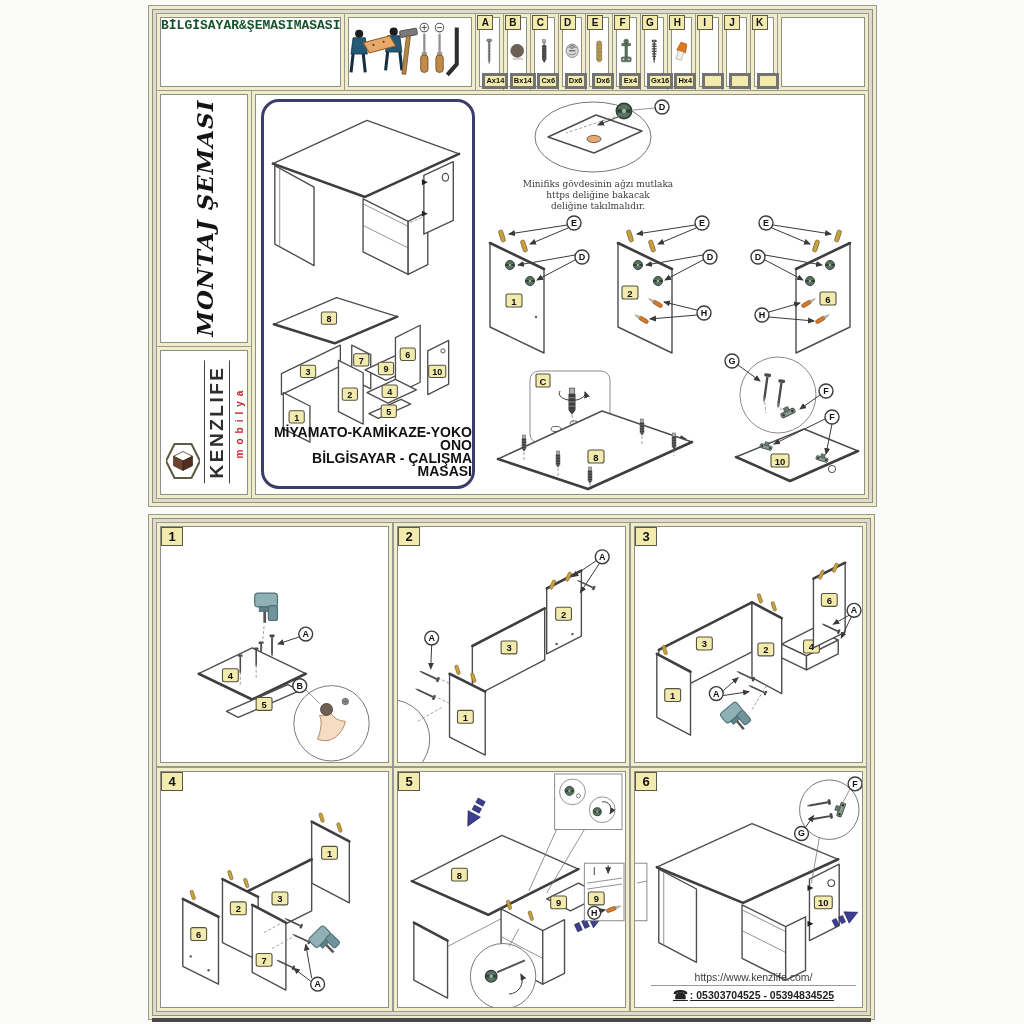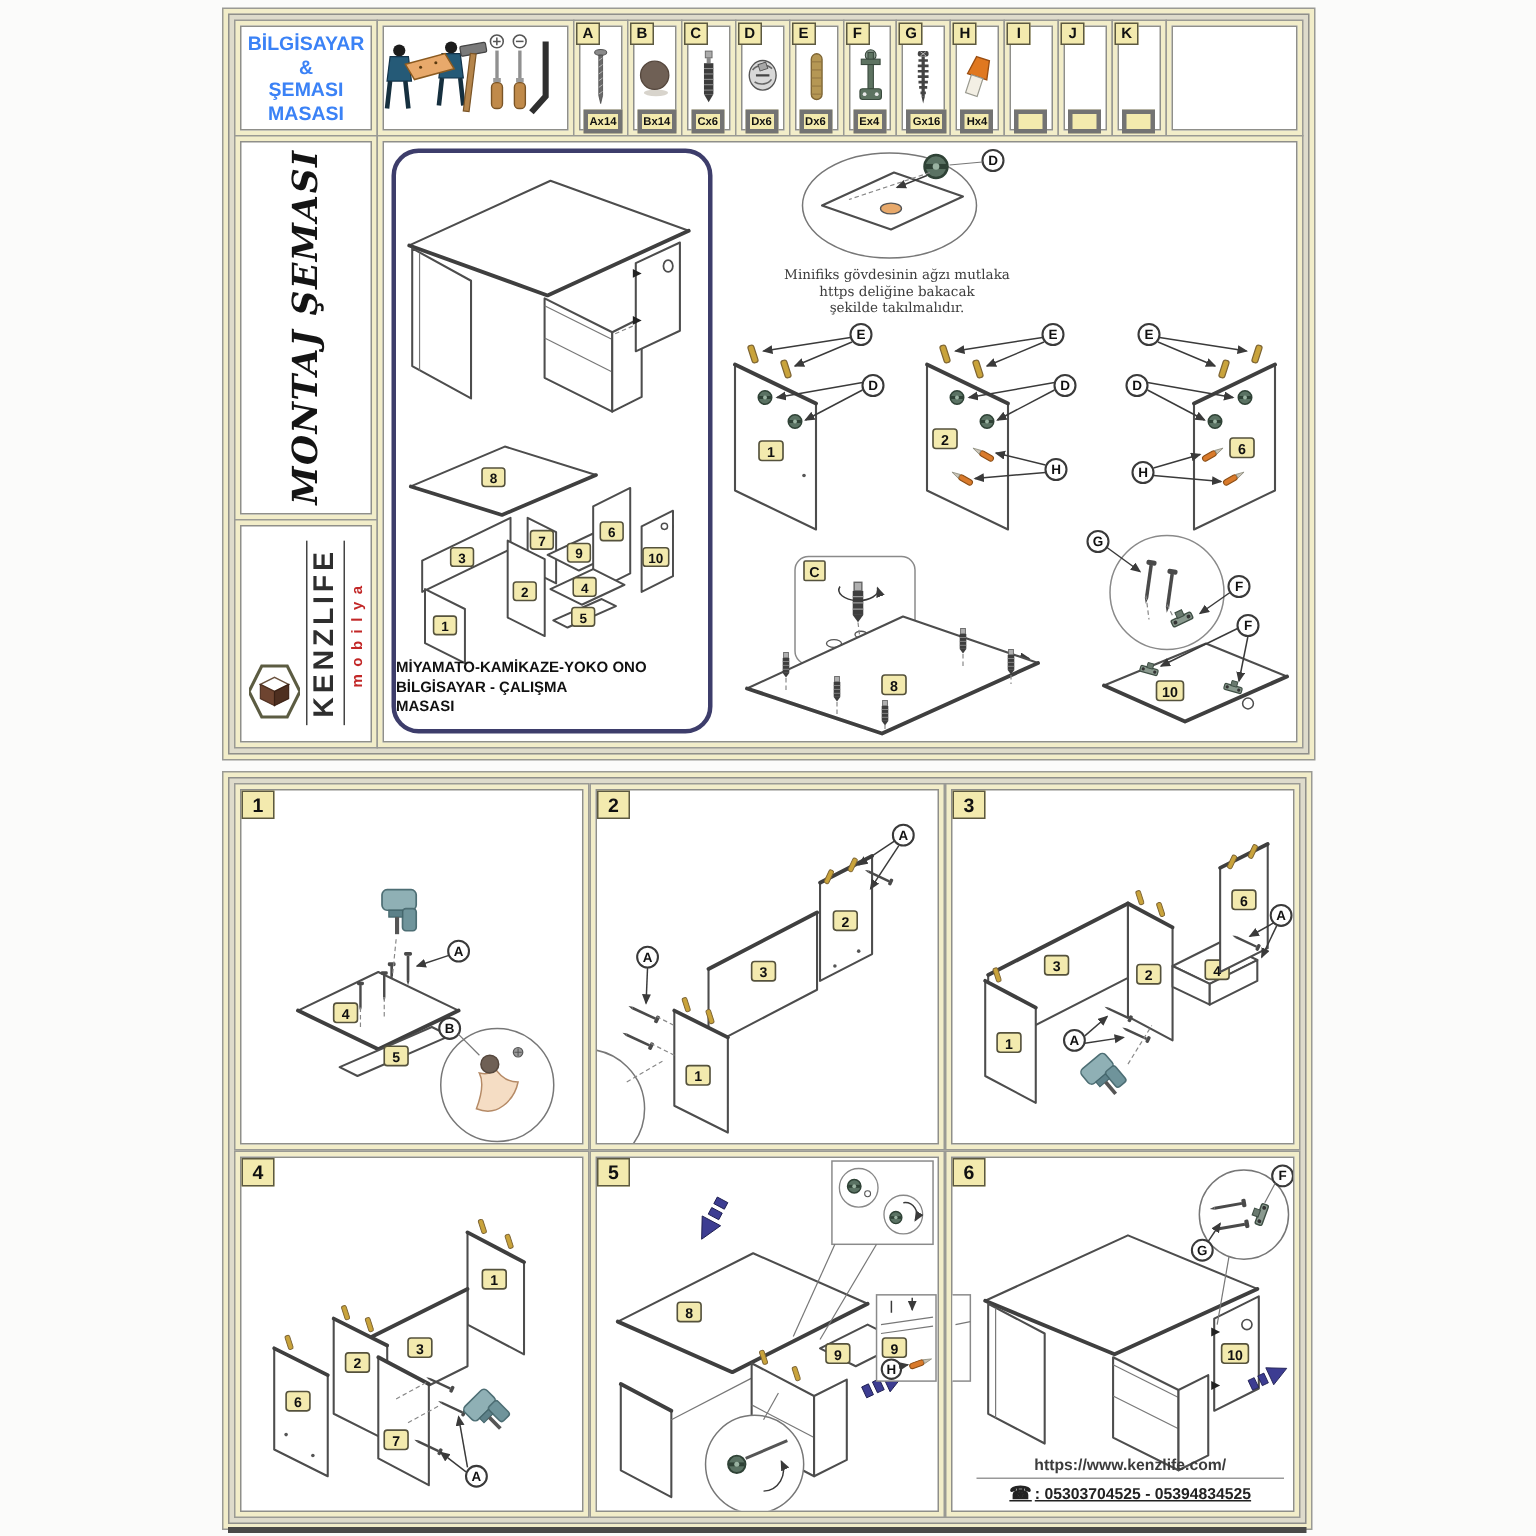--- a/index.html
+++ b/index.html
@@ -3,43 +3,43 @@
 <meta charset="utf-8">
 <style>
   html,body{margin:0;padding:0;}
   body{width:1024px;height:1024px;position:relative;background:#fbfbfa;font-family:"Liberation Sans",sans-serif;overflow:hidden;}
   .framed{background:#fff;border:1px solid #8f8f8a;box-shadow:0 0 0 3px #f2edc9,0 0 0 4px #9a9a94;}
   
   #top-section{position:absolute;left:152px;top:9px;width:719px;height:492px;background:#dedbcb;}
   #hdr-row{position:absolute;left:7px;top:7px;right:7px;height:70px;display:flex;gap:7px;}
   .hwbox{flex:1;position:relative;}
   .hwwide{flex:0 0 82px;}
-  #title-box{flex:0 0 86px;display:flex;flex-direction:column;justify-content:center;text-align:center;font-weight:bold;font-size:13px;line-height:15.5px;color:#3b82f6;}
+  #title-box{flex:0 0 86px;display:flex;flex-direction:row;justify-content:center;text-align:center;font-weight:bold;font-size:13px;line-height:15.5px;color:#14532d;font-family:Liberation Mono, monospace;}
   #tools-box{flex:0 0 122px;}
   .ltag{position:absolute;top:-3px;left:-3px;width:14px;height:13px;background:#f3eaae;border:1px solid #5c5940;font:bold 10px/13px "Liberation Sans",sans-serif;text-align:center;color:#111;z-index:3;}
   .qtag{position:absolute;bottom:-3px;left:2px;min-width:14px;height:10px;background:#f3eaae;border:3px solid #737373;font:bold 7.5px/10px "Liberation Sans",sans-serif;text-align:center;color:#111;padding:0 1px;z-index:3;}
   #main-row{position:absolute;left:7px;top:84px;right:7px;bottom:7px;display:flex;gap:7px;}
   #left-col{flex:0 0 88px;display:flex;flex-direction:column;gap:7px;}
   #montaj-box{flex:1.72;position:relative;}
   #logo-box{flex:1;position:relative;}
   #montaj-text{position:absolute;left:50%;top:50%;transform:translate(-50%,-50%) rotate(-90deg);white-space:nowrap;font-family:"DejaVu Serif",serif;font-style:italic;font-weight:bold;font-size:23px;letter-spacing:1px;color:#141414;}
   #brand-text{position:absolute;left:56px;top:50%;transform:translate(-50%,-50%) rotate(-90deg);white-space:nowrap;font-size:19px;letter-spacing:2.5px;font-weight:600;color:#2e2e2e;border-top:1.5px solid #444;border-bottom:1.5px solid #444;padding:1px 5px;}
   #brand-sub{position:absolute;left:78px;top:50%;transform:translate(-50%,-50%) rotate(-90deg);white-space:nowrap;font-size:10px;font-weight:bold;letter-spacing:5px;color:#c22727;}
   #diagram-box{flex:1;position:relative;}
   #product-panel{position:absolute;left:5px;top:4px;width:208px;height:384px;border:3px solid #3d3d6b;border-radius:18px;background:#fff;}
-  #product-name{position:absolute;left:0;right:0;bottom:8px;text-align:left;font-weight:bold;font-size:10px;line-height:13px;color:#111;}
+  #product-name{position:absolute;left:0;right:0;bottom:8px;text-align:right;font-weight:bold;font-size:14px;line-height:13px;color:#111;}
   #right-area{position:absolute;left:222px;top:0;width:384px;height:398px;}
   #minifix-note{position:absolute;left:22px;top:84px;width:196px;text-align:center;font-family:"DejaVu Serif",serif;font-size:9px;line-height:11px;color:#3c3c3c;}
   
   #bottom-section{position:absolute;left:152px;top:518px;width:719px;height:498px;background:#dedbcb;padding:7px;box-sizing:border-box;display:grid;grid-template-columns:repeat(3,1fr);grid-template-rows:1fr 1fr;gap:8px;}
   .cell{position:relative;}
   .steptag{position:absolute;left:0;top:0;width:20px;height:17px;background:#f3eaae;border:1px solid #5c5940;font:bold 13px/17px "Liberation Sans",sans-serif;text-align:center;color:#111;z-index:4;}
   .art{position:absolute;inset:0;width:100%;height:100%;}
   #footer{position:absolute;right:6px;bottom:5px;width:205px;text-align:center;z-index:5;}
-  #footer .site{font-weight:bold;font-size:10.5px;color:#3c3c3c;}
+  #footer .site{font-weight:normal;font-size:10.5px;color:#3c3c3c;}
   #footer .sep{border-top:1px solid #999;margin:2px 0 2px 0;}
   #footer .phones{font-weight:bold;font-size:10.5px;color:#222;text-decoration:underline;}
   #footer .ph-ico{font-size:12px;margin-right:2px;}
   #bottom-edge{position:absolute;left:152px;top:1018px;width:719px;height:4px;background:#4a4a48;}
   
   .p{fill:#fff;stroke:#4d4d4d;stroke-width:1.4;stroke-linejoin:round;}
   .pt{fill:none;stroke:#3f3f3f;stroke-width:2.6;stroke-linejoin:round;stroke-linecap:round;}
   .thin{stroke:#777;stroke-width:0.8;fill:none;}
   .dash{stroke:#888;stroke-width:0.8;stroke-dasharray:3 2;fill:none;}
   .tagr{fill:#f3eaae;stroke:#55523c;stroke-width:1.1;}
@@ -508,21 +508,21 @@
             <circle cx="354" cy="374" r="3.6" fill="none" stroke="#4d4d4d" stroke-width="1"></circle>
             <g transform="translate(302,366)">
                 <rect class="tagr" x="-9" y="-7" width="18" height="13" rx="2"></rect>
                 <text class="tagt" y="3.5">10</text>
               </g>
           </g>
         </svg>
         <div id="minifix-note">
           <div>Minifiks gövdesinin ağzı mutlaka</div>
           <div>https deliğine bakacak</div>
-          <div>şekilde takılmalıdır.</div>
+          <div>deliğine takılmalıdır.</div>
         </div>
       </div>
 
     </div>
   </div>
 </div>
 
 <div id="bottom-section" class="framed">
 
   <div class="cell framed">

